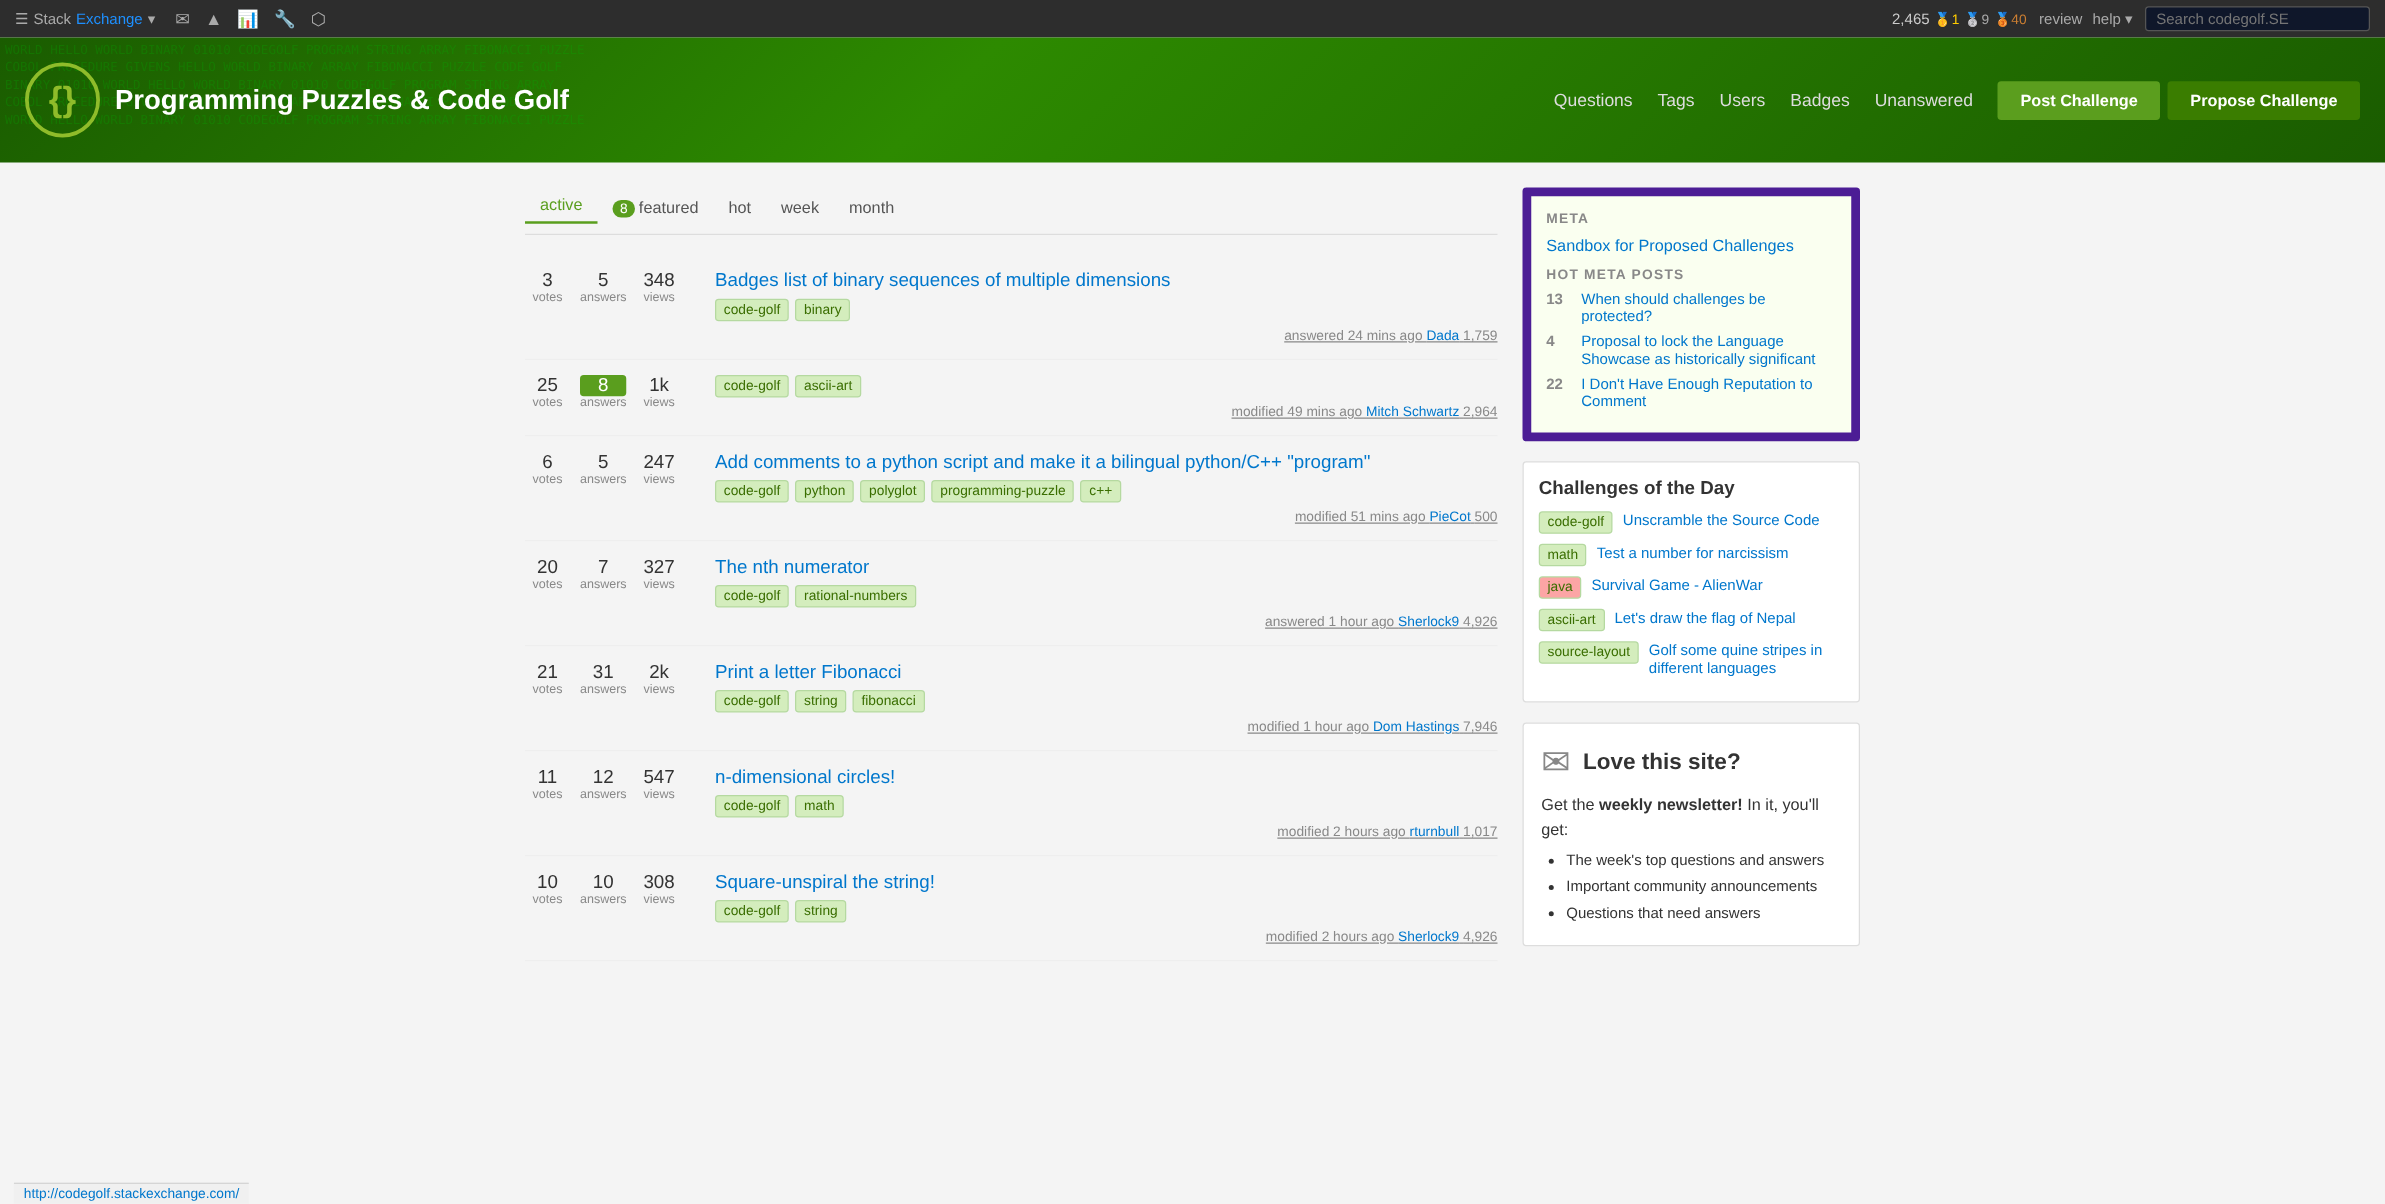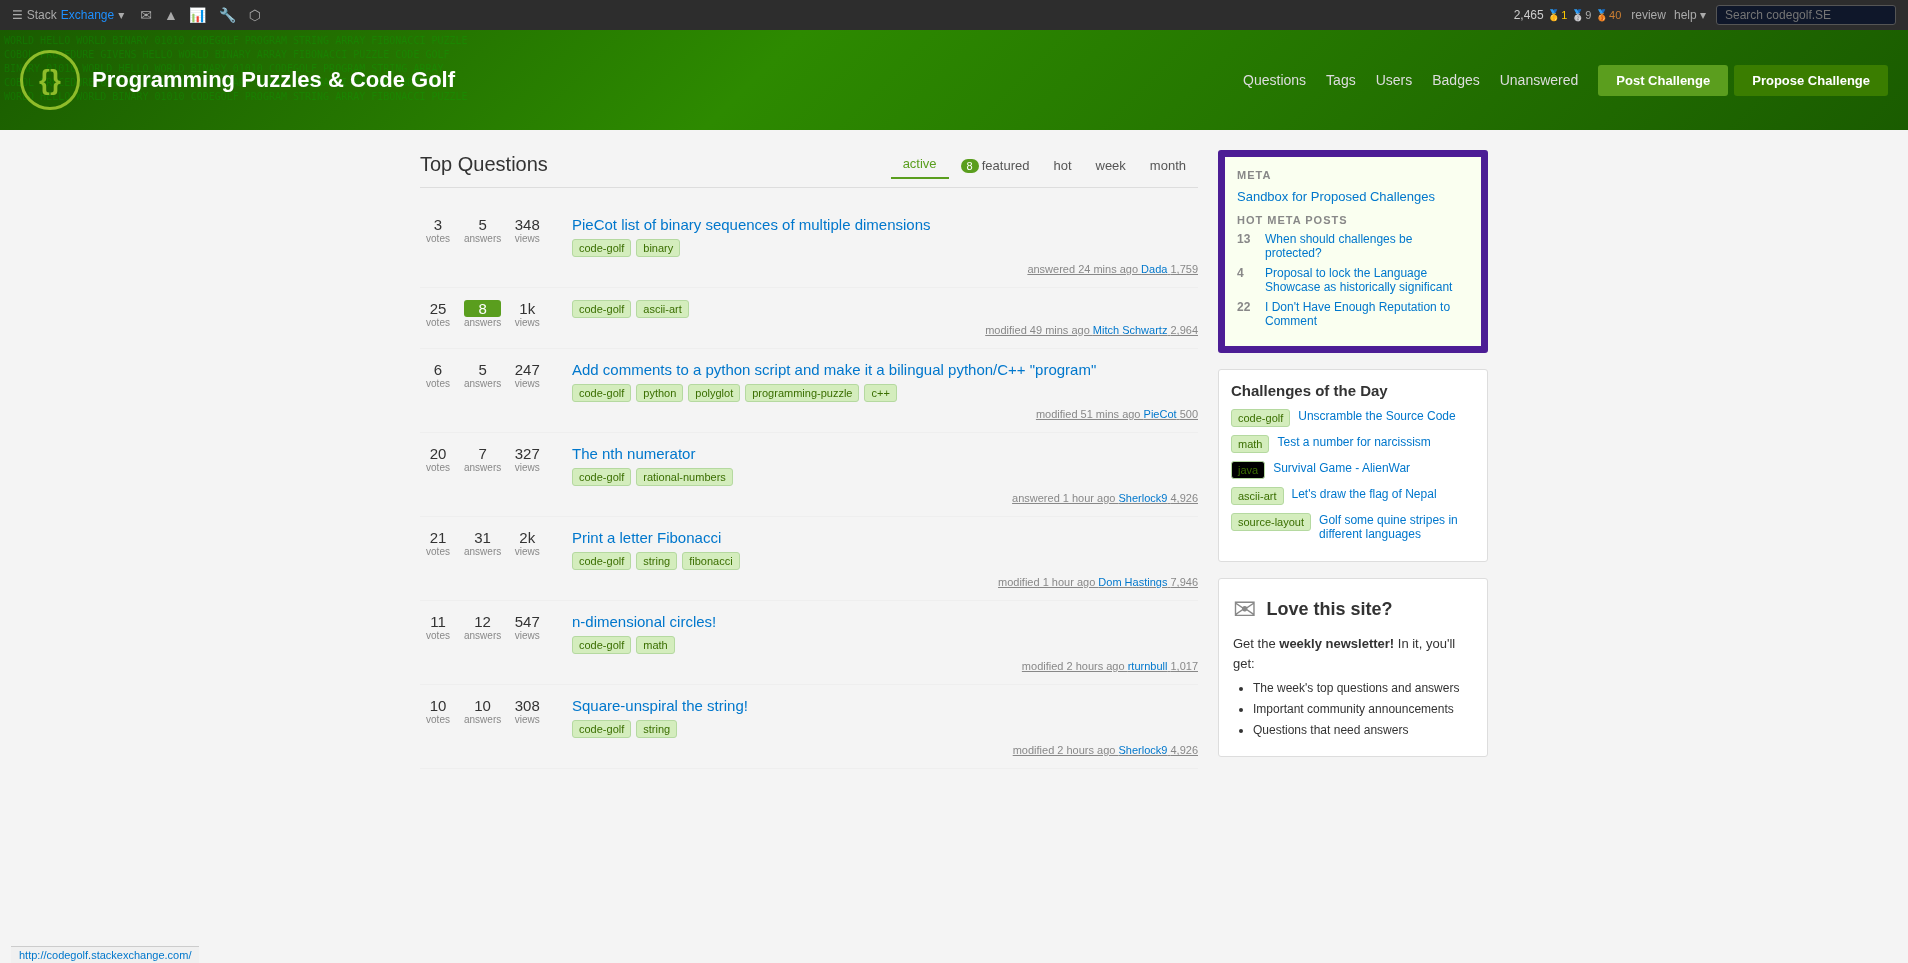--- a/index.html
+++ b/index.html
@@ -197,21 +197,21 @@
     .challenge-item { display: flex; align-items: flex-start; gap: 8px; margin-bottom: 8px; }
     .challenge-tag {
       border-radius: 3px;
       padding: 2px 6px;
       font-size: 11px;
       white-space: nowrap;
       flex-shrink: 0;
     }
     .ctag-codegolf { background: #d4edbd; color: #3a6e00; border: 1px solid #b5d9a0; }
     .ctag-math { background: #d4edbd; color: #3a6e00; border: 1px solid #b5d9a0; }
-    .ctag-java { background: #000000; color: #3a6e00; border: 1px solid #b5d9a0; }
+    .ctag-java { background: #fca5a5; color: #3a6e00; border: 1px solid #b5d9a0; }
     .ctag-ascii { background: #d4edbd; color: #3a6e00; border: 1px solid #b5d9a0; }
     .ctag-source { background: #d4edbd; color: #3a6e00; border: 1px solid #b5d9a0; }
     .challenge-link { color: #0077cc; text-decoration: none; font-size: 12px; cursor: pointer; }
 
     
     .newsletter-box {
       background: #fff;
       border: 1px solid #ddd;
       border-radius: 3px;
       padding: 14px;
@@ -292,21 +292,20 @@
   <div class="header-buttons">
     <button class="btn-post">Post Challenge</button>
     <button class="btn-propose">Propose Challenge</button>
   </div>
 </div>
 
 <div class="main-container">
 
   <div class="content-area">
     <div class="questions-header">
-      <h1 class="questions-title">Top Questions</h1>
       <nav class="tab-nav">
         <a class="tab-item active">active</a>
         <a class="tab-item"><span class="tab-badge">8</span>featured</a>
         <a class="tab-item">hot</a>
         <a class="tab-item">week</a>
         <a class="tab-item">month</a>
       </nav>
     </div>
 
     <div id="question-list">
@@ -319,21 +318,21 @@
         <div class="stat-block">
           <span class="stat-num ">5</span>
           <span class="stat-label">answers</span>
         </div>
         <div class="stat-block">
           <span class="stat-num">348</span>
           <span class="stat-label">views</span>
         </div>
       </div>
       <div class="q-body">
-        <a class="q-title">PieCot list of binary sequences of multiple dimensions</a>
+        <a class="q-title">Badges list of binary sequences of multiple dimensions</a>
         <div class="q-tags">
           <span class="tag">code-golf</span>
               <span class="tag">binary</span>
         </div>
         <div class="q-meta">
           <span>answered 24 mins ago </span>
           <a>Dada</a>
           <span> 1,759</span>
         </div>
       </div>

